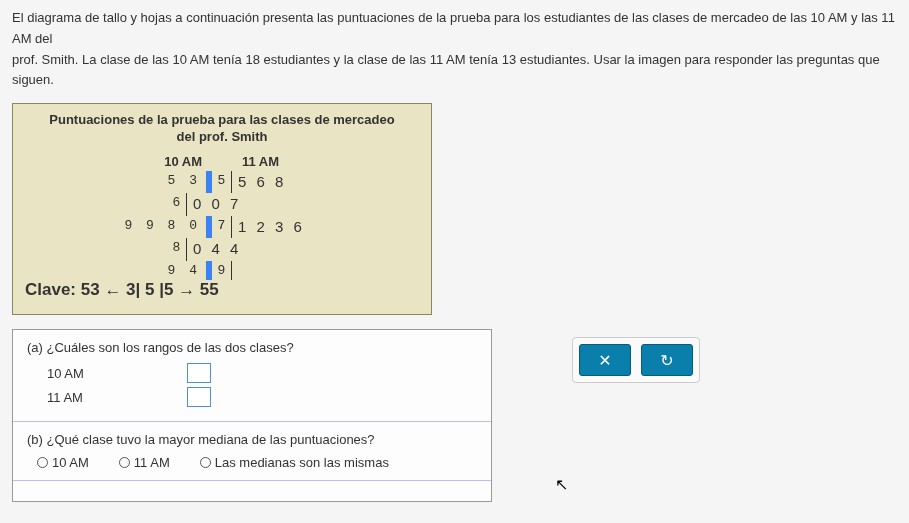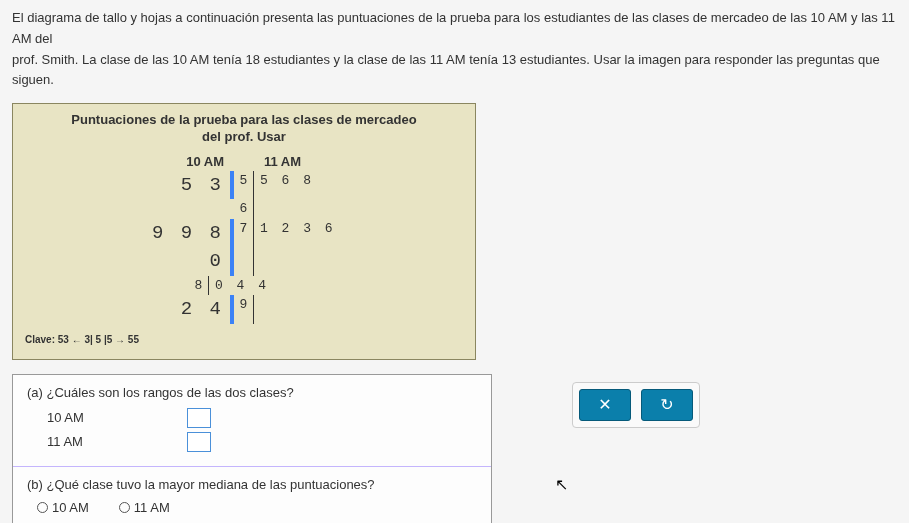--- a/index.html
+++ b/index.html
@@ -8,40 +8,40 @@
     font-size: 13px;
     background: #f5f5f5;
     color: #333;
     padding: 8px 12px;
     width: 909px;
   }
   .intro { line-height: 1.6; margin-bottom: 12px; }
   .stemleaf-box {
     background: #e8e4c4;
     border: 1px solid #8a8660;
-    width: 464px;
+    width: 420px;
     padding: 8px 12px 14px;
     margin-bottom: 14px;
   }
   .stemleaf-title {
     text-align: center;
     font-weight: bold;
     font-size: 13px;
     margin-bottom: 8px;
     line-height: 1.3;
   }
   .sl-table { margin: 0 auto; display: table; }
   .sl-headers { display: flex; justify-content: center; font-weight: bold; margin-bottom: 2px; }
   .sl-h-left { width: 90px; text-align: right; padding-right: 10px; }
   .sl-h-right { width: 90px; text-align: left; padding-left: 10px; }
   .sl-row { display: flex; justify-content: center; line-height: 1.5; }
-  .sl-left { width: 90px; text-align: right; padding-right: 6px; border-right: 4px solid #3b82f6; letter-spacing: 3px; font-family: 'Courier New', monospace; font-size: 19px;}
+  .sl-left { width: 90px; text-align: right; padding-right: 6px; border-right: 6px solid #3b82f6; letter-spacing: 3px; font-family: 'Courier New', monospace; font-size: 13px;}
   .sl-stem { width: 20px; text-align: center; border-right: 1px solid #333; font-family: 'Courier New', monospace; font-size: 13px;}
-  .sl-right { width: 90px; text-align: left; padding-left: 6px; letter-spacing: 3px; font-family: Liberation Mono, monospace; font-size: 13px;}
-  .clave { margin-top: 10px; font-size: 10px; }
+  .sl-right { width: 90px; text-align: left; padding-left: 6px; letter-spacing: 3px; font-family: Liberation Sans, sans-serif; font-size: 15px;}
+  .clave { margin-top: 0; font-size: 17px; }
   .questions {
     border: 1px solid #999;
     width: 480px;
     background: #fdfdfd;
     float: left;
   }
   .q-section { border-bottom: 1px solid #c4b5fd; padding: 10px 14px; }
   .q-section:last-child { border-bottom: none; }
   .q-label { margin-bottom: 8px; }
   .range-row { display: flex; align-items: center; margin: 4px 0 4px 20px; }
@@ -65,47 +65,48 @@
 <body>
 
 <div class="intro">
   <span>El diagrama de tallo y hojas a continuación presenta las puntuaciones de la prueba para los estudiantes de las clases de mercadeo de las 10 AM y las 11 AM del</span><br>
   <span>prof. Smith. La clase de las 10 AM tenía 18 estudiantes y la clase de las 11 AM tenía 13 estudiantes. Usar la imagen para responder las preguntas que siguen.</span>
 </div>
 
 <div class="stemleaf-box">
   <div class="stemleaf-title">
     <span>Puntuaciones de la prueba para las clases de mercadeo</span><br>
-    <span>del prof. Usar</span>
+    <span>del prof. Smith</span>
   </div>
   <div class="sl-table">
     <div class="sl-headers">
       <div class="sl-h-left">10 AM</div>
       <div style="width:20px"></div>
       <div class="sl-h-right">11 AM</div>
     </div>
     <div class="sl-row">
       <div class="sl-left">5 3</div>
       <div class="sl-stem">5</div>
       <div class="sl-right">5 6 8</div>
     </div>
     <div class="sl-row">
       <div class="sl-stem">6</div>
+      <div class="sl-right">0 0 7</div>
     </div>
     <div class="sl-row">
       <div class="sl-left">9 9 8 0</div>
       <div class="sl-stem">7</div>
       <div class="sl-right">1 2 3 6</div>
     </div>
     <div class="sl-row">
       <div class="sl-stem">8</div>
       <div class="sl-right">0 4 4</div>
     </div>
     <div class="sl-row">
-      <div class="sl-left">2 4</div>
+      <div class="sl-left">9 4</div>
       <div class="sl-stem">9</div>
       <div class="sl-right"></div>
     </div>
   </div>
   <div class="clave">
     <b>Clave:  53 ← 3| 5 |5 → 55</b>
   </div>
 </div>
 
 <div style="overflow:hidden;">
@@ -125,20 +126,24 @@
     <div class="q-label">(b) ¿Qué clase tuvo la mayor mediana de las puntuaciones?</div>
     <div class="opts">
       <div class="opt">
             <span class="radio"></span>
             <span>10 AM</span>
           </div>
       <div class="opt">
             <span class="radio"></span>
             <span>11 AM</span>
           </div>
+      <div class="opt">
+            <span class="radio"></span>
+            <span>Las medianas son las mismas</span>
+          </div>
     </div>
   </div>
   <div class="q-section">
     
     
   </div>
 </div>
 
 <div class="btns">
   <div class="btn">

